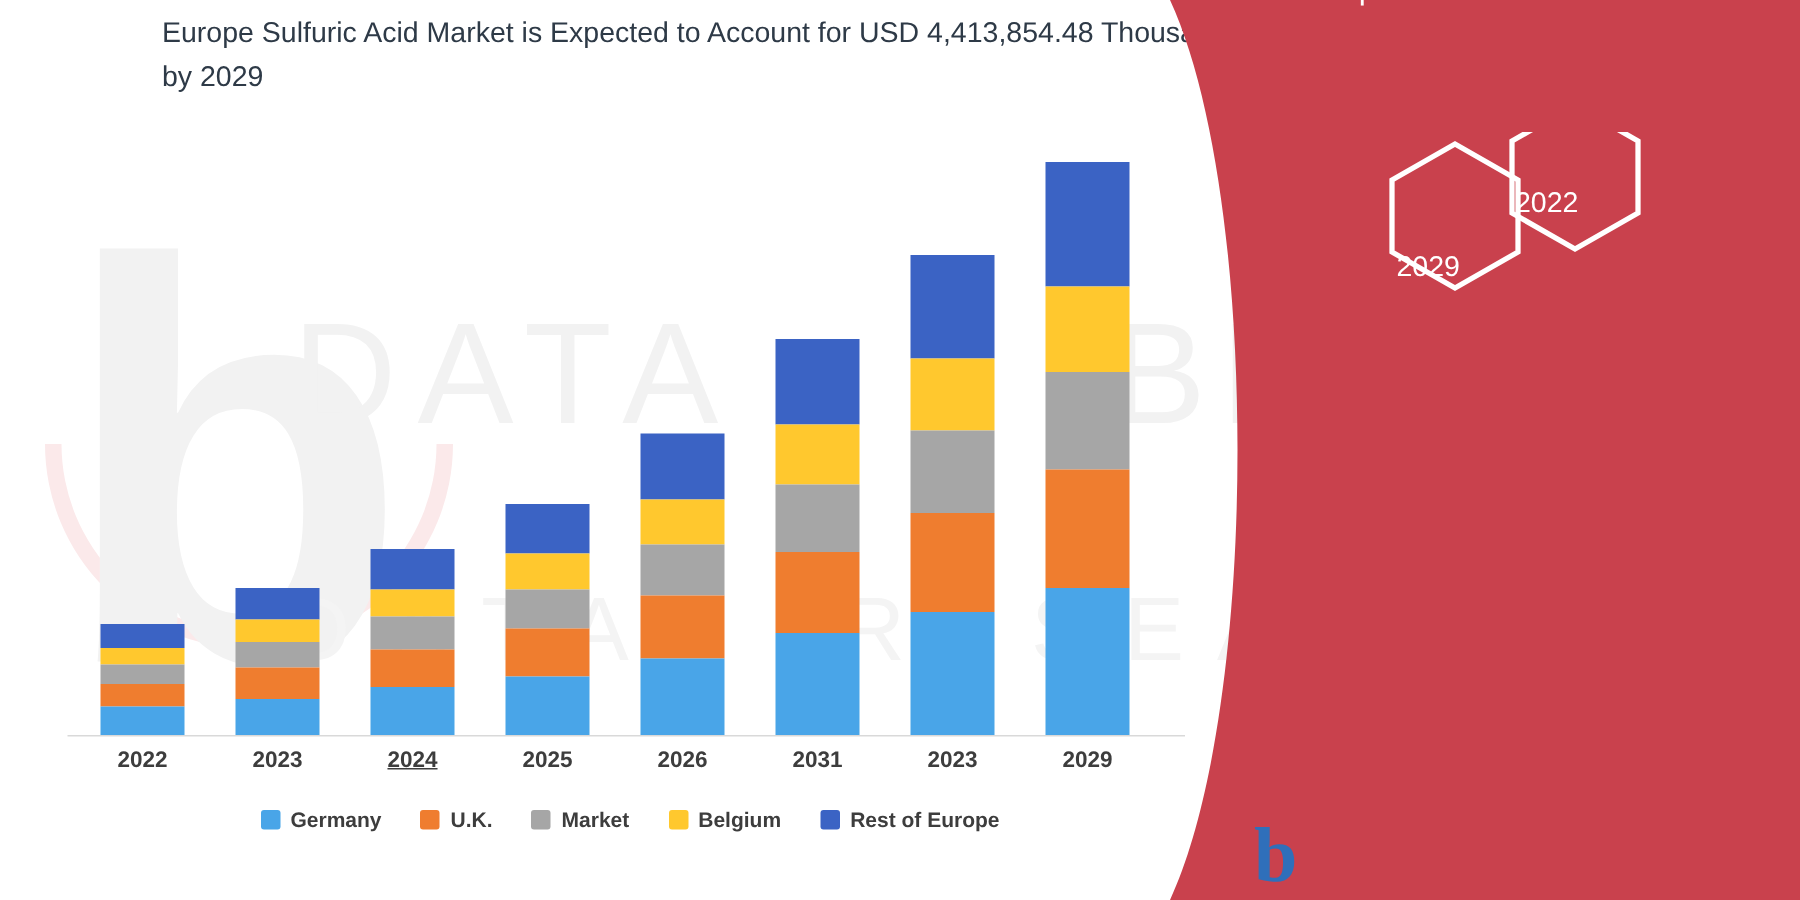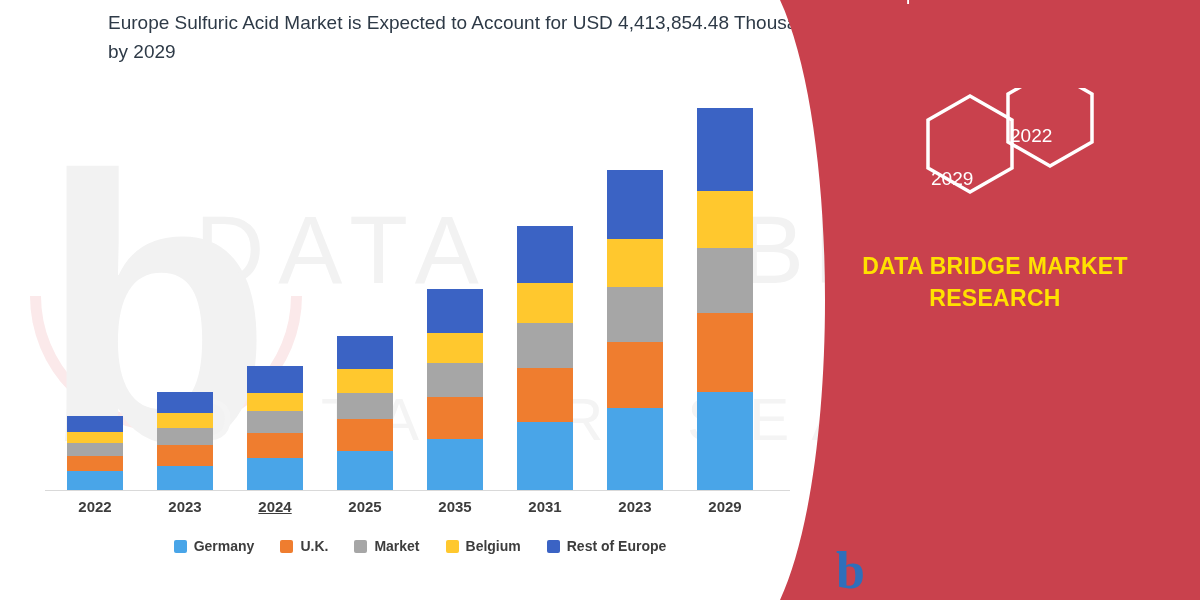--- a/index.html
+++ b/index.html
@@ -313,21 +313,21 @@
       <div class="seg" style="height: 57.0257px; background: rgb(255, 200, 46);"></div>
       <div class="seg" style="height: 83.2015px; background: rgb(59, 99, 196);"></div>
     </div>
   </div>
 <div class="axis-line"></div>
 <div class="xlabels" id="xlabels">
     <div class="xlabel" style="left: 5px;">2022</div>
     <div class="xlabel" style="left: 95px;">2023</div>
     <div class="xlabel" style="left: 185px; text-decoration: underline;">2024</div>
     <div class="xlabel" style="left: 275px;">2025</div>
-    <div class="xlabel" style="left: 365px;">2035</div>
+    <div class="xlabel" style="left: 365px;">2026</div>
     <div class="xlabel" style="left: 455px;">2031</div>
     <div class="xlabel" style="left: 545px;">2023</div>
     <div class="xlabel" style="left: 635px;">2029</div>
   </div>
 
 <div class="legend" id="legend">
     <div class="legend-item">
       <span class="legend-swatch" style="background: rgb(73, 165, 232);"></span>
       <span class="legend-label">Germany</span>
     </div>
@@ -357,21 +357,17 @@
     <div>Europe Sulfuric Acid Market</div>
   </div>
   <div class="hexwrap">
     <svg width="300" height="140" viewBox="0 0 300 140">
       <polygon points="80,8 122,32 122,80 80,104 38,80 38,32" fill="none" stroke="#ffffff" stroke-width="3.5"></polygon>
       <polygon points="160,-18 202,6 202,54 160,78 118,54 118,6" fill="none" stroke="#ffffff" stroke-width="3.5"></polygon>
     </svg>
     <div class="hex-label hex-2029-label">2029</div>
     <div class="hex-label hex-2022-label">2022</div>
   </div>
-  <div class="brand">
-    <div>DATA BRIDGE MARKET</div>
-    <div>RESEARCH</div>
-  </div>
 </div>
 
 <div class="dbmr-logo">
   <span class="dbmr-mark">b</span>
 </div>
 
 </body></html>

